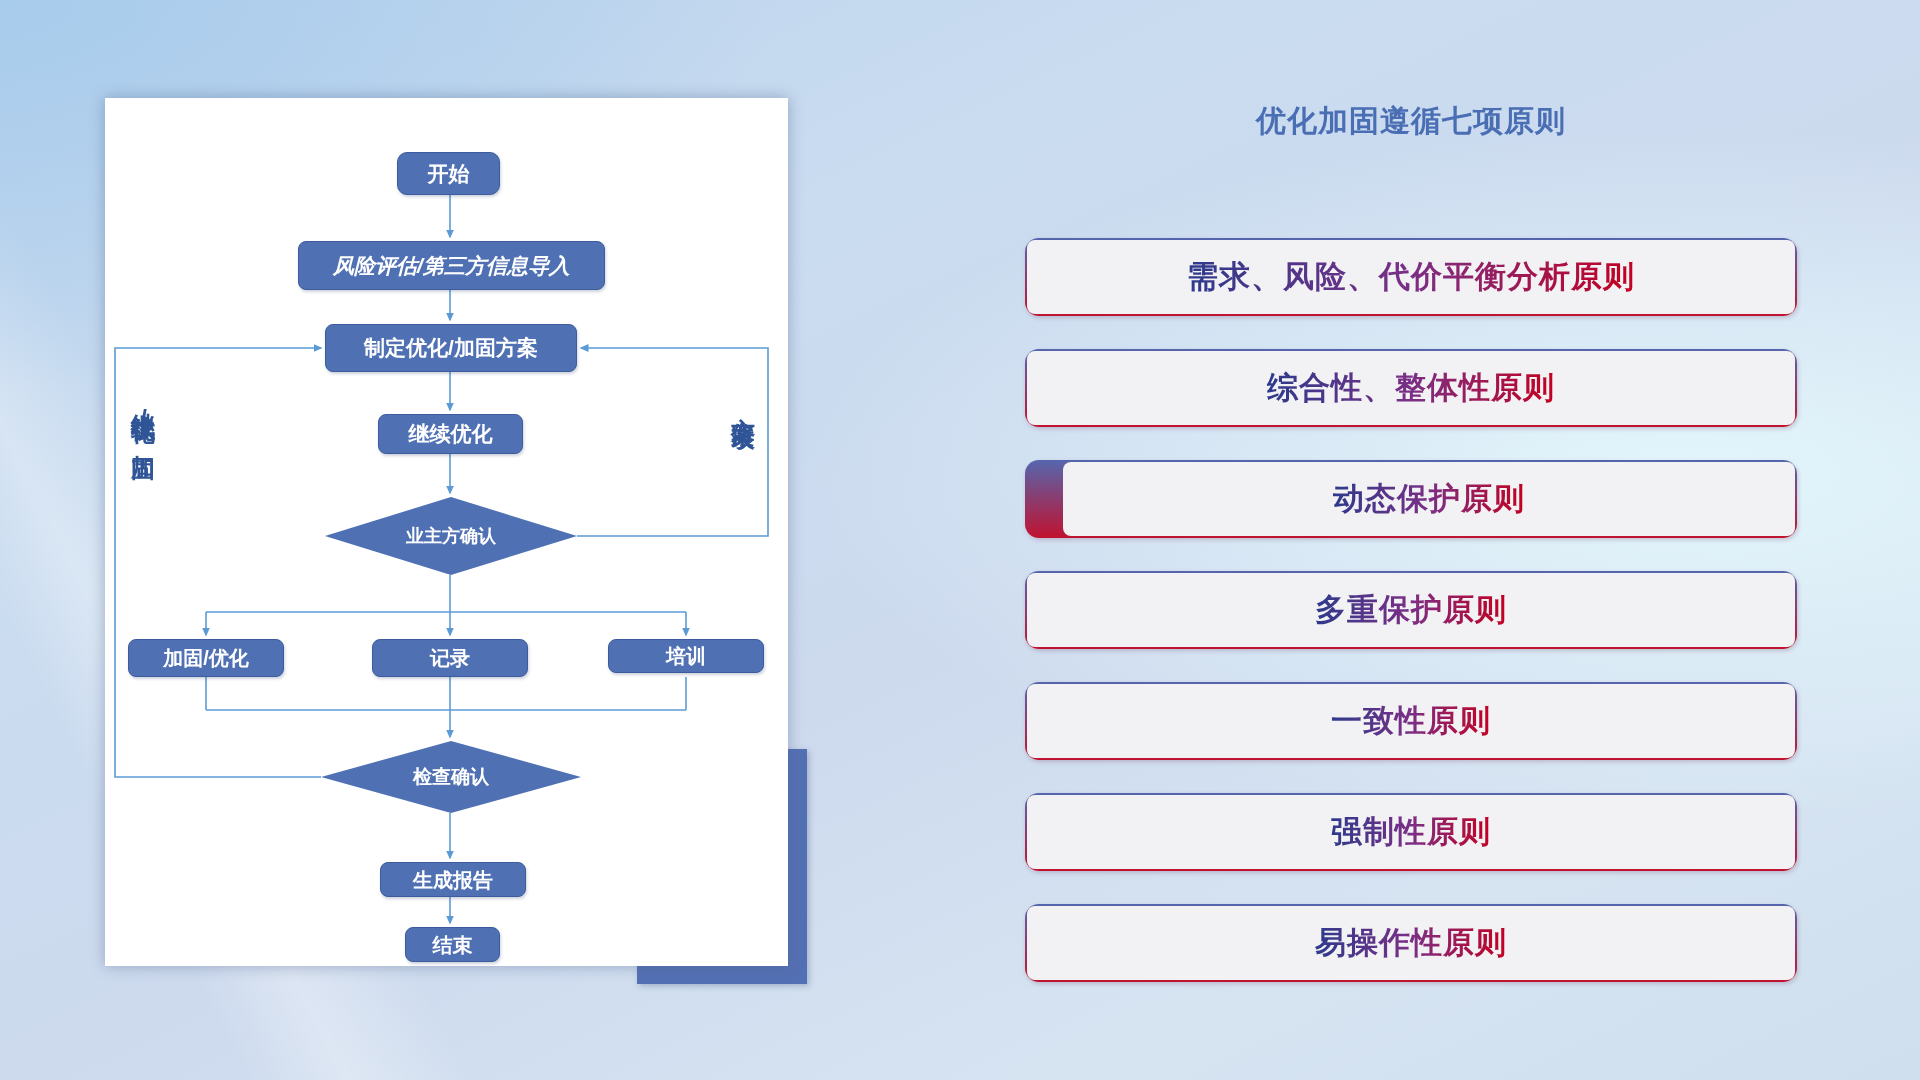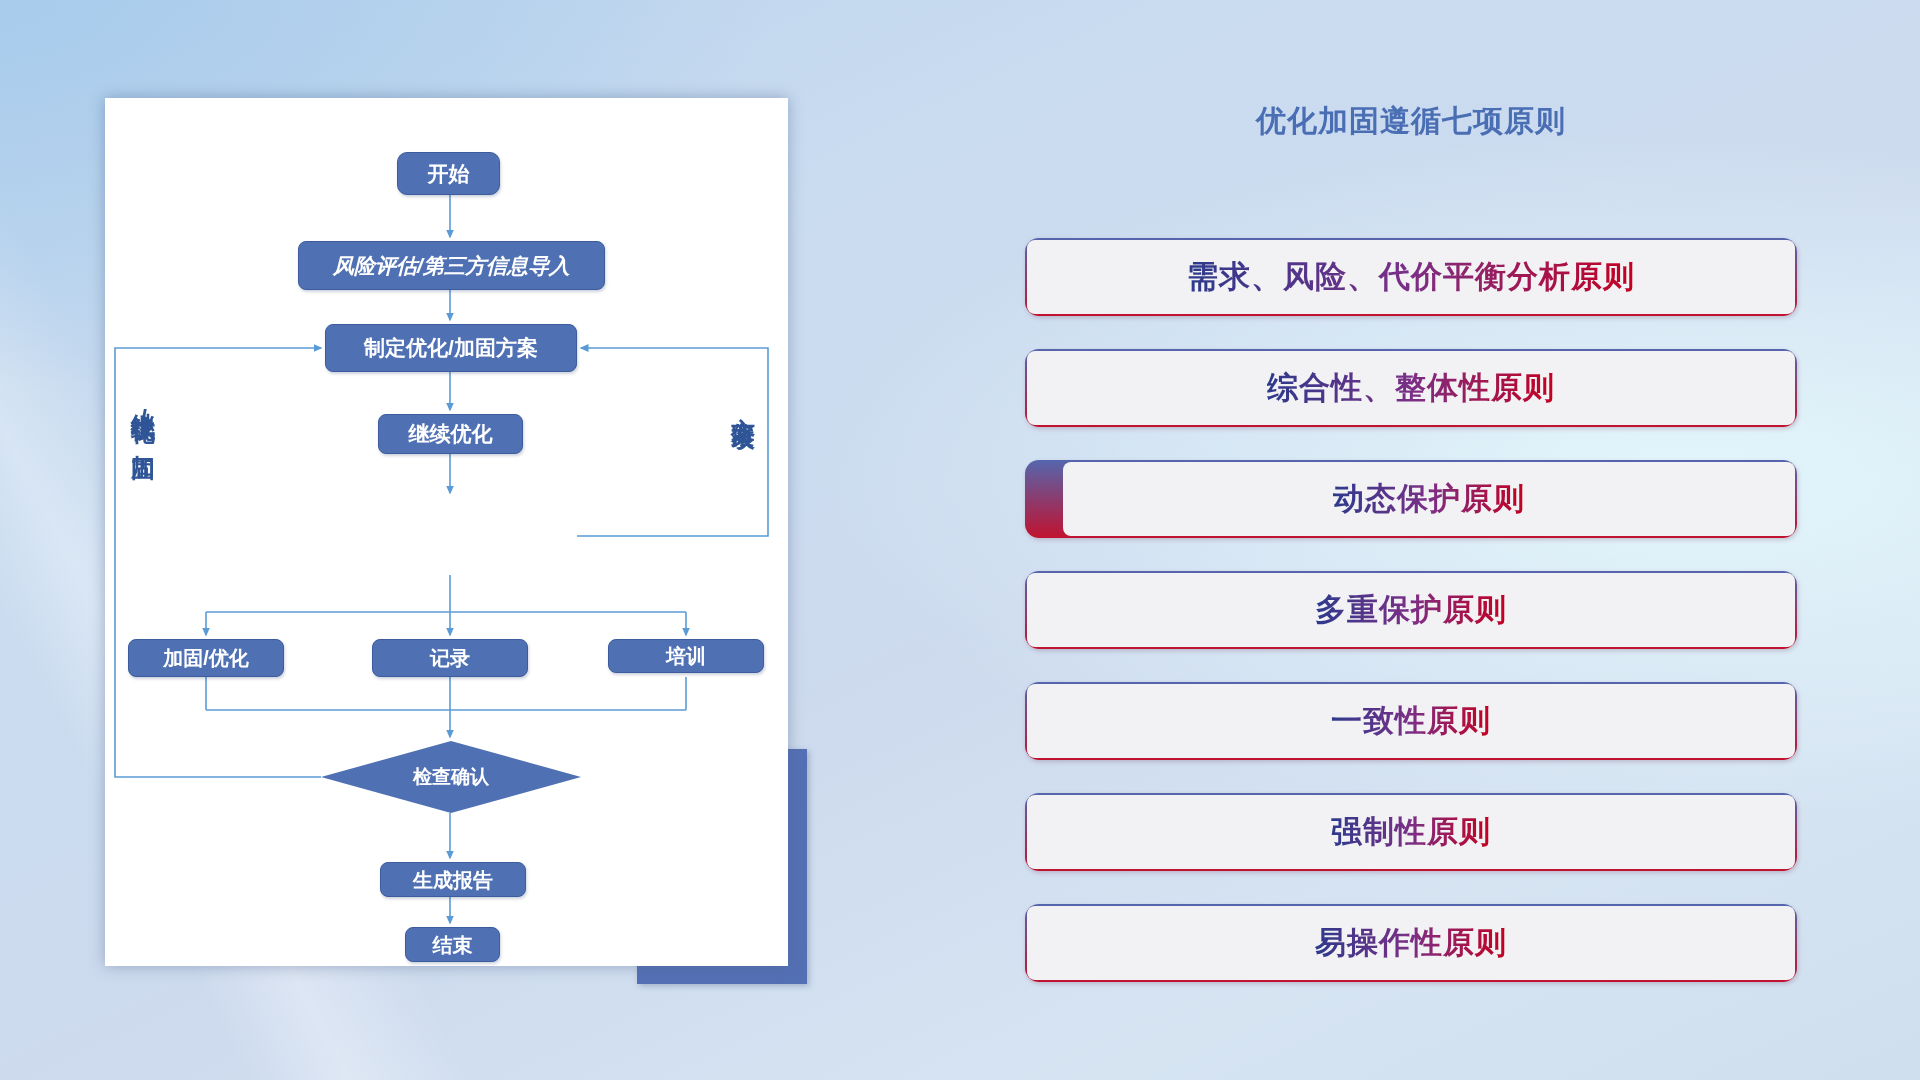--- a/index.html
+++ b/index.html
@@ -121,20 +121,21 @@
     </svg>
 
     <div class="node" style="left:292px;top:54px;width:103px;height:43px;border-radius:10px;">开始</div>
 
     <div class="node" style="left:193px;top:143px;width:307px;height:49px;font-style:italic;">风险评估/第三方信息导入</div>
 
     <div class="node" style="left:220px;top:226px;width:252px;height:48px;">制定优化/加固方案</div>
 
     <div class="node" style="left:273px;top:316px;width:145px;height:40px;">继续优化</div>
 
+    <div class="diamond" style="left:220px;top:399px;width:252px;height:78px;">业主方确认</div>
 
     <div class="node small" style="left:23px;top:541px;width:156px;height:38px;">加固/优化</div>
 
     <div class="node small" style="left:267px;top:541px;width:156px;height:38px;">记录</div>
 
     <div class="node small" style="left:503px;top:541px;width:156px;height:34px;">培训</div>
 
     <div class="diamond" style="left:216px;top:643px;width:260px;height:72px;font-size:19px;">检查确认</div>
 
     <div class="node small" style="left:275px;top:764px;width:146px;height:35px;">生成报告</div>

